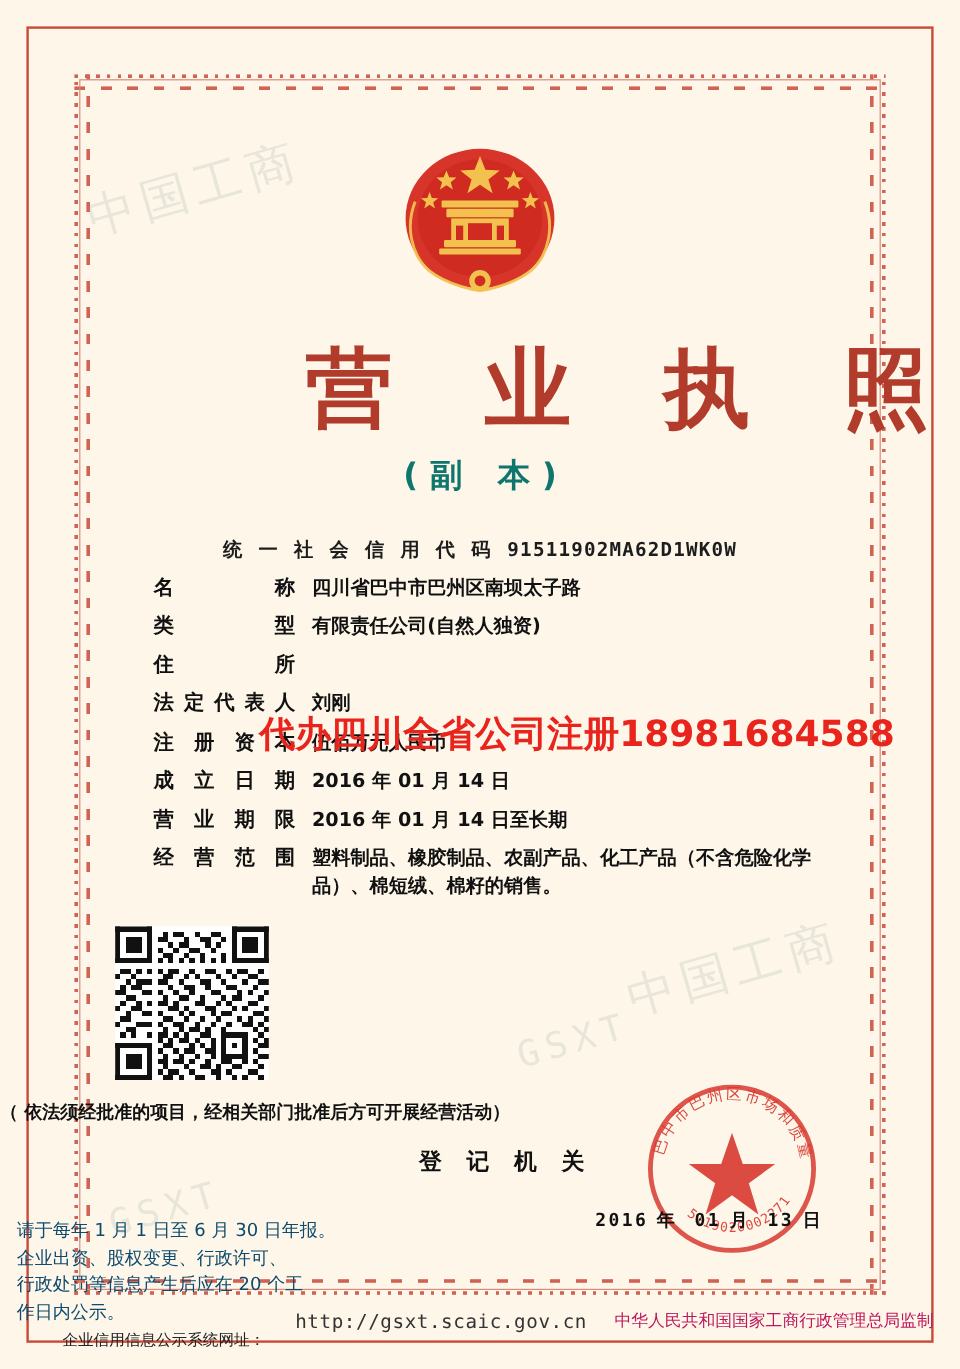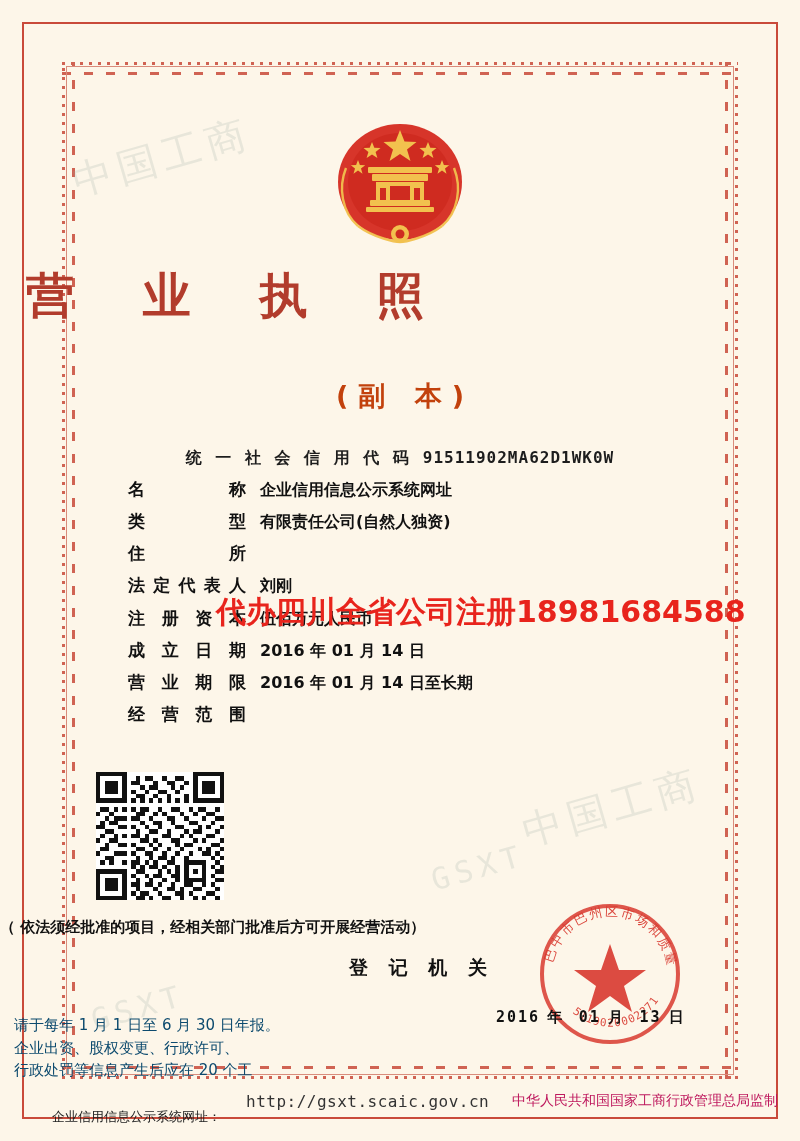--- a/index.html
+++ b/index.html
@@ -65,39 +65,39 @@
   
   .emblem {
     position: absolute;
     left: 324px; top: 108px;
     width: 152px; height: 152px;
   }
 
   
   .title {
     position: absolute;
-    left: 0; right: 0; top: 264px;
-    text-align: left;
-    font-family: "DejaVu Sans", sans-serif;
-    font-weight: bold;
-    font-size: 48px;
+    left: 0; right: 0; top: 276px;
+    text-align: right;
+    font-family: "DejaVu Sans", sans-serif;
+    font-weight: bold;
+    font-size: 72px;
     letter-spacing: 26px;
     text-indent: 26px;
     color: #b23c2c;
   }
   .subtitle {
     position: absolute;
     left: 0; right: 0; top: 378px;
     text-align: center;
     font-family: "DejaVu Sans", sans-serif;
     font-weight: bold;
     font-size: 27px;
     letter-spacing: 10px;
     text-indent: 10px;
-    color: #c2410c;
+    color: #0f766e;
   }
   .credit-code {
     position: absolute;
     left: 0; right: 0; top: 448px;
     text-align: center;
     font-family: "DejaVu Sans", sans-serif;
     font-weight: bold;
     font-size: 16px;
     color: #1d1d1d;
   }
@@ -290,21 +290,21 @@
   <div class="credit-code">
     <span class="label">统 一 社 会 信 用 代 码</span><span class="value">91511902MA62D1WK0W</span>
   </div>
 
   <div class="fields">
     <div class="row">
       <div class="k">
           <span>名</span>
           <span>称</span>
         </div>
-      <div class="v">企业信用信息公示系统网址</div>
+      <div class="v">四川省巴中市巴州区南坝太子路</div>
     </div>
     <div class="row">
       <div class="k">
           <span>类</span>
           <span>型</span>
         </div>
       <div class="v">有限责任公司(自然人独资)</div>
     </div>
     <div class="row">
       <div class="k">
@@ -349,20 +349,21 @@
         </div>
       <div class="v">2016 年 01 月 14 日至长期</div>
     </div>
     <div class="row">
       <div class="k">
           <span>经</span>
           <span>营</span>
           <span>范</span>
           <span>围</span>
         </div>
+      <div class="v">塑料制品、橡胶制品、农副产品、化工产品（不含危险化学品）、棉短绒、棉籽的销售。</div>
     </div>
   </div>
 
   <div class="redstamp-text">代办四川全省公司注册18981684588</div>
 
   <div class="qr">
     <svg viewBox="0 0 29 29" width="128" height="128" shape-rendering="crispEdges" aria-hidden="true">
       <rect width="29" height="29" fill="#ffffff"></rect>
       <g fill="#111111">
 
@@ -626,19 +627,20 @@
     &nbsp;<span class="n">01</span>
     <span>月</span>
     &nbsp;<span class="n">13</span>
     <span>日</span>
   </div>
 
   <div class="note-left">
     <div>请于每年 1 月 1 日至 6 月 30 日年报。</div>
     <div>企业出资、股权变更、行政许可、</div>
     <div>行政处罚等信息产生后应在 20 个工</div>
+    <div>作日内公示。</div>
   </div>
 
   <div class="note-site">企业信用信息公示系统网址：</div>
   <div class="url">http://gsxt.scaic.gov.cn</div>
   <div class="issuer">中华人民共和国国家工商行政管理总局监制</div>
 
 </div>
 
 </body></html>

